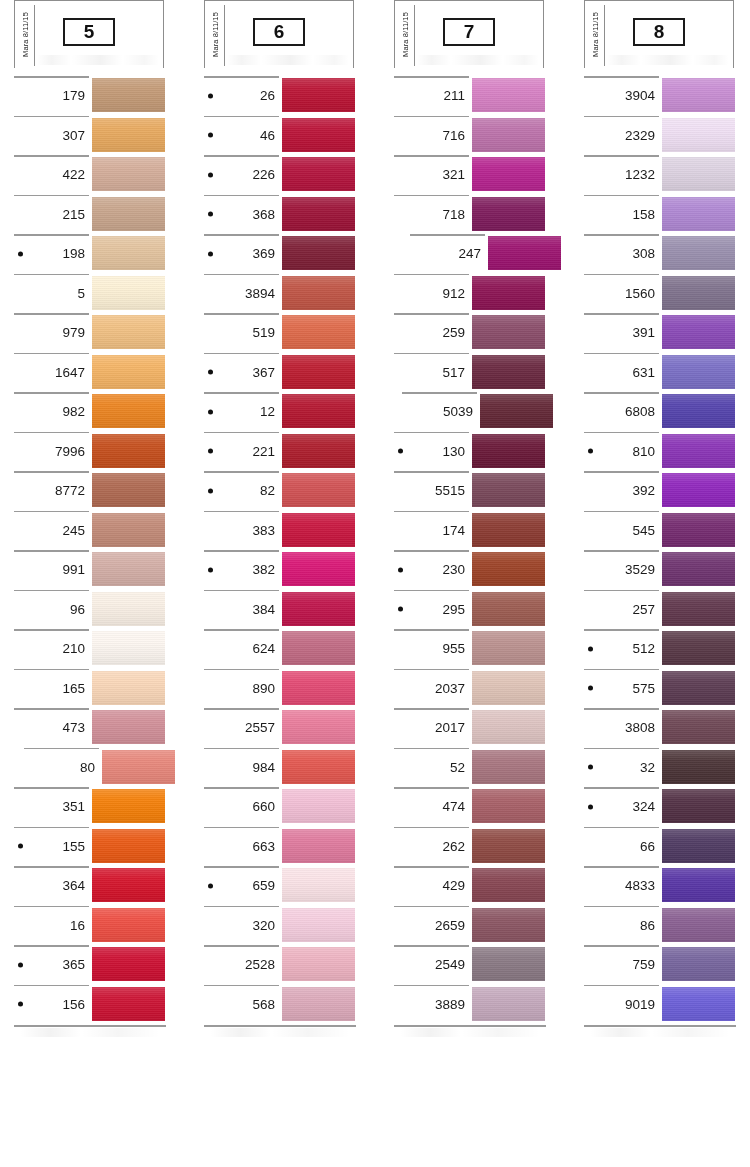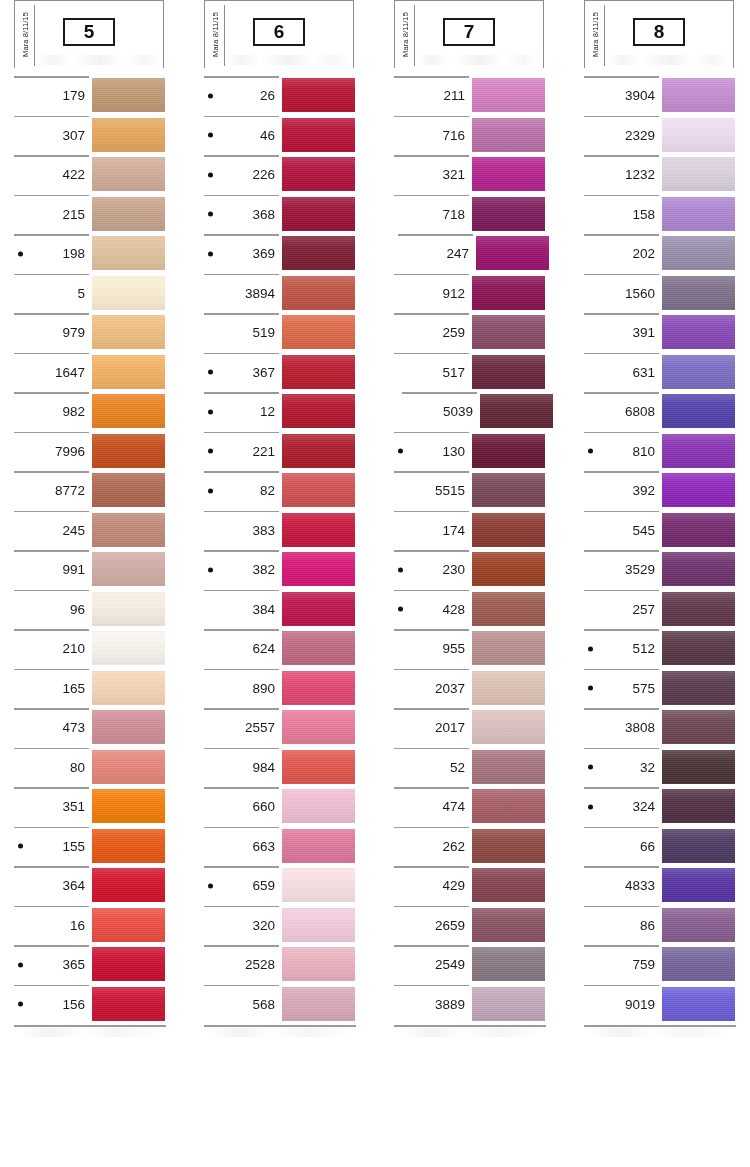--- a/index.html
+++ b/index.html
@@ -330,21 +330,21 @@
           </div>
         </div>
         <div class="row" style="top: 632px; position: absolute; left: 0px; right: 0px;">
           <div class="row-rule"></div>
           <div class="row-label">473</div>
           <div class="row-swatch" style="background: rgb(210, 144, 153);">
             <div class="sw-fill"></div>
             <div class="sw-sheen"></div>
           </div>
         </div>
-        <div class="row" style="top: 671.5px; position: absolute; left: 0px; right: 0px;">
+        <div class="row" style="top: 671.5px; position: absolute; left: 10px; right: 0px;">
           <div class="row-rule"></div>
           <div class="row-label">80</div>
           <div class="row-swatch" style="background: rgb(232, 135, 123);">
             <div class="sw-fill"></div>
             <div class="sw-sheen"></div>
           </div>
         </div>
         <div class="row" style="top: 711px; position: absolute; left: 0px; right: 0px;">
           <div class="row-rule"></div>
           <div class="row-label">351</div>
@@ -652,21 +652,21 @@
           </div>
         </div>
         <div class="row" style="top: 118.5px; position: absolute; left: 0px; right: 0px;">
           <div class="row-rule"></div>
           <div class="row-label">718</div>
           <div class="row-swatch" style="background: rgb(126, 27, 92);">
             <div class="sw-fill"></div>
             <div class="sw-sheen"></div>
           </div>
         </div>
-        <div class="row" style="top: 158px; position: absolute; left: 4px; right: 0px; text-align: right;">
+        <div class="row" style="top: 158px; position: absolute; left: 16px; right: 0px; text-align: right;">
           <div class="row-rule"></div>
           <div class="row-label">247</div>
           <div class="row-swatch" style="background: rgb(157, 19, 112);">
             <div class="sw-fill"></div>
             <div class="sw-sheen"></div>
           </div>
         </div>
         <div class="row" style="top: 197.5px; position: absolute; left: 0px; right: 0px; text-align: right;">
           <div class="row-rule"></div>
           <div class="row-label">912</div>
@@ -729,21 +729,21 @@
           <div class="row-dot"></div>
           <div class="row-label">230</div>
           <div class="row-swatch" style="background: rgb(157, 66, 38);">
             <div class="sw-fill"></div>
             <div class="sw-sheen"></div>
           </div>
         </div>
         <div class="row" style="top: 513.5px; position: absolute; left: 0px; right: 0px;">
           <div class="row-rule"></div>
           <div class="row-dot"></div>
-          <div class="row-label">428</div>
+          <div class="row-label">295</div>
           <div class="row-swatch" style="background: rgb(157, 92, 81);">
             <div class="sw-fill"></div>
             <div class="sw-sheen"></div>
           </div>
         </div>
         <div class="row" style="top: 553px; position: absolute; left: 0px; right: 0px;">
           <div class="row-rule"></div>
           <div class="row-label">955</div>
           <div class="row-swatch" style="background: rgb(187, 145, 143);">
             <div class="sw-fill"></div>
@@ -863,21 +863,21 @@
         <div class="row" style="top: 118.5px; position: absolute; left: 0px; right: 0px;">
           <div class="row-rule"></div>
           <div class="row-label">158</div>
           <div class="row-swatch" style="background: rgb(176, 136, 212);">
             <div class="sw-fill"></div>
             <div class="sw-sheen"></div>
           </div>
         </div>
         <div class="row" style="top: 158px; position: absolute; left: 0px; right: 0px;">
           <div class="row-rule"></div>
-          <div class="row-label">202</div>
+          <div class="row-label">308</div>
           <div class="row-swatch" style="background: rgb(154, 144, 175);">
             <div class="sw-fill"></div>
             <div class="sw-sheen"></div>
           </div>
         </div>
         <div class="row" style="top: 197.5px; position: absolute; left: 0px; right: 0px;">
           <div class="row-rule"></div>
           <div class="row-label">1560</div>
           <div class="row-swatch" style="background: rgb(127, 114, 141);">
             <div class="sw-fill"></div>

